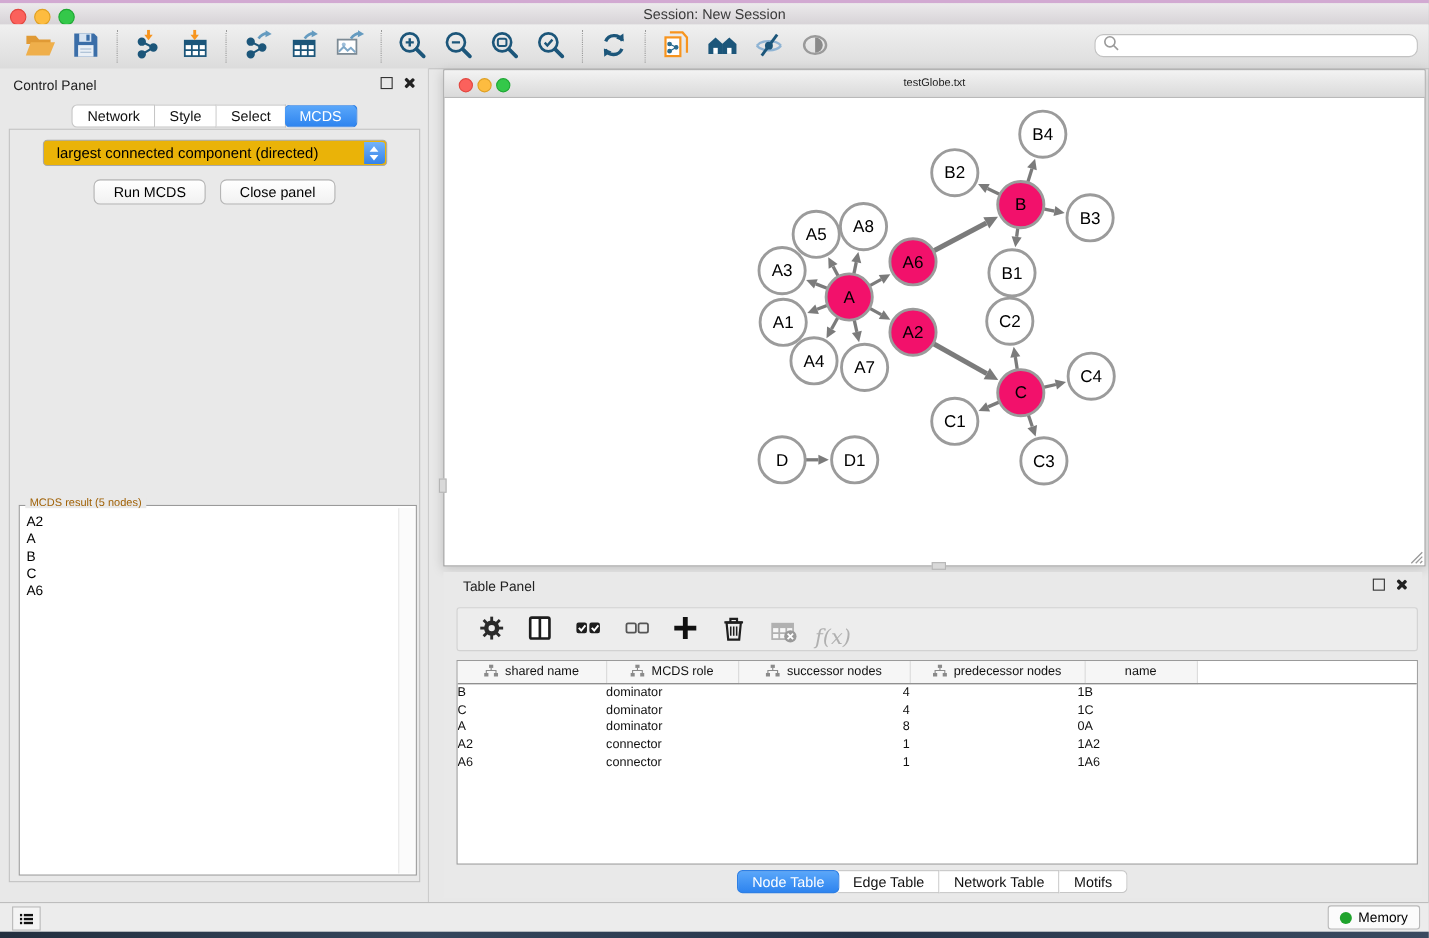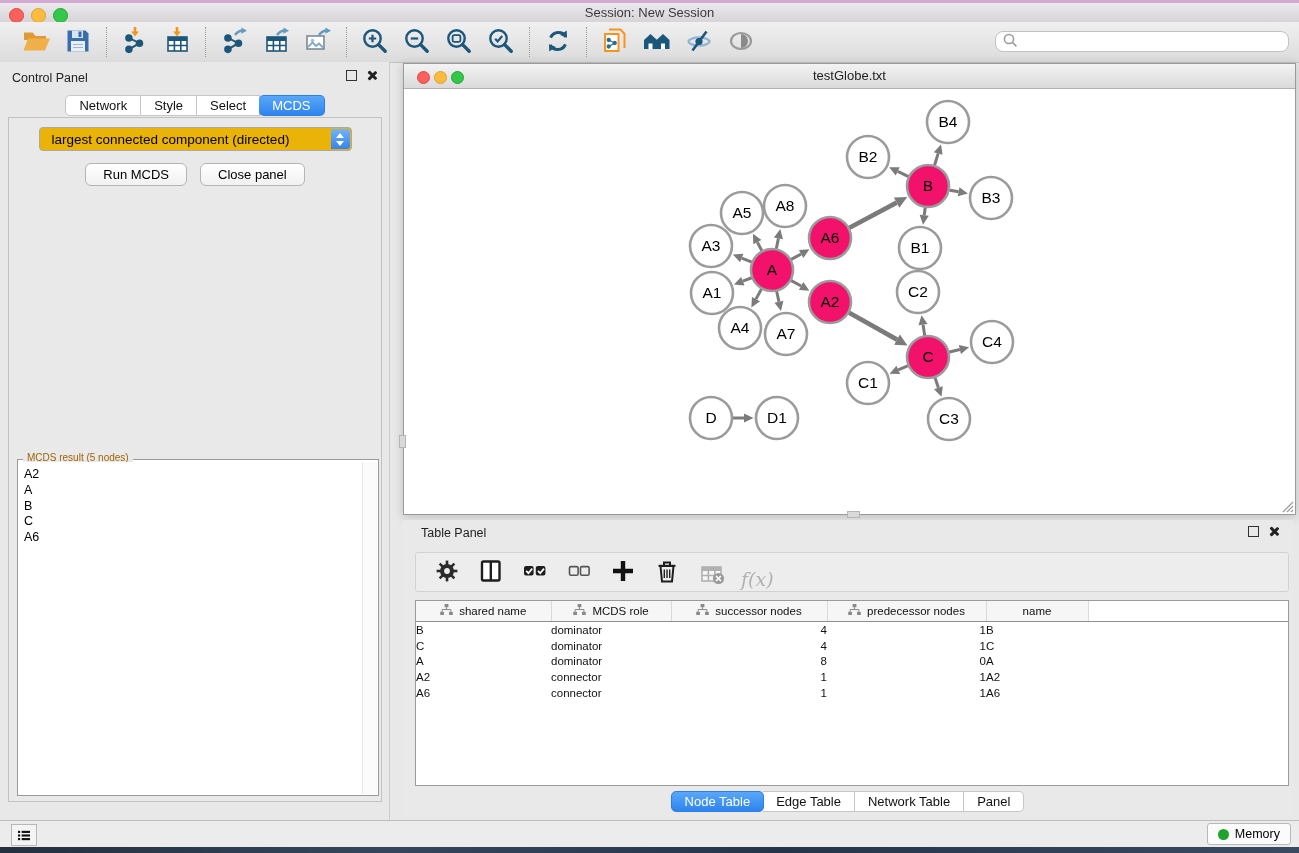--- a/index.html
+++ b/index.html
@@ -52,21 +52,21 @@
        border-radius:6px;font-size:13px;color:#000;}
   .result-group{position:absolute;left:8px;right:2px;top:341px;bottom:5px;border:1px solid #9a9a9a;background:#fff;}
   .result-legend{position:absolute;top:-8px;left:5px;background:#e9e9e9;padding:0 4px;font-size:10px;color:#a16207;}
   .result-list{position:absolute;left:1px;top:2px;bottom:1px;right:16px;background:#fff;padding:5px 0 0 5px;
                font-size:12.5px;line-height:15.8px;color:#000;overflow:hidden;}
   .result-scroll{position:absolute;right:1px;top:2px;bottom:1px;width:14px;background:#fbfbfb;border-left:1px solid #e6e6e6;}
   
   .net-window{position:absolute;left:403px;top:63px;width:893px;height:452px;background:#fff;
               border:1px solid #9a9a9a;box-sizing:border-box;box-shadow:0 2px 10px rgba(0,0,0,.18);}
   .net-titlebar{position:relative;height:24px;background:linear-gradient(#f3f3f3,#dadada);border-bottom:1px solid #b2b2b2;}
-  .net-titlebar .title{text-align:center;font-size:13px;line-height:24px;color:#222;}
+  .net-titlebar .title{text-align:center;font-size:10px;line-height:24px;color:#222;}
   .net-tl{position:absolute;top:6.5px;width:11px;height:11px;border-radius:50%;}
   .net-tl.red{left:13px;background:#fb615c;border:1px solid #e2463f;}
   .net-tl.yellow{left:30px;background:#fdbc40;border:1px solid #dfa023;}
   .net-tl.green{left:47px;background:#34c84a;border:1px solid #1ea733;}
   .net-canvas{position:absolute;left:0;top:25px;right:0;bottom:0;}
   .mini-thumb-v{position:absolute;left:-5px;top:371px;width:5px;height:11px;background:#d9d9d9;border:1px solid #b5b5b5;}
   .mini-thumb-h{position:absolute;left:443px;bottom:-4px;width:11px;height:5px;background:#d9d9d9;border:1px solid #b5b5b5;}
   .resize-grip{position:absolute;right:1px;bottom:1px;width:14px;height:14px;}
   
   .table-panel{position:absolute;left:403px;top:520px;width:890px;height:296px;background:#e9e9e9;}
@@ -672,21 +672,21 @@
               <td class="c4">A6</td>
               <td></td>
             </tr>
           </tbody>
       </table>
     </div>
     <div class="tp-tabs tabs-row" id="tp-tabs">
         <button class="tab active">Node Table</button>
         <button class="tab">Edge Table</button>
         <button class="tab">Network Table</button>
-        <button class="tab">Panel</button>
+        <button class="tab">Motifs</button>
       </div>
   </div>
 
   <div class="statusbar">
     <button class="list-btn">
       <svg width="17" height="15" viewBox="0 0 18 16">
         <g fill="#111">
           <rect x="0" y="1" width="3.2" height="3.2"></rect>
             <rect x="5.5" y="1" width="12.5" height="3.2"></rect>
           <rect x="0" y="6.4" width="3.2" height="3.2"></rect>

